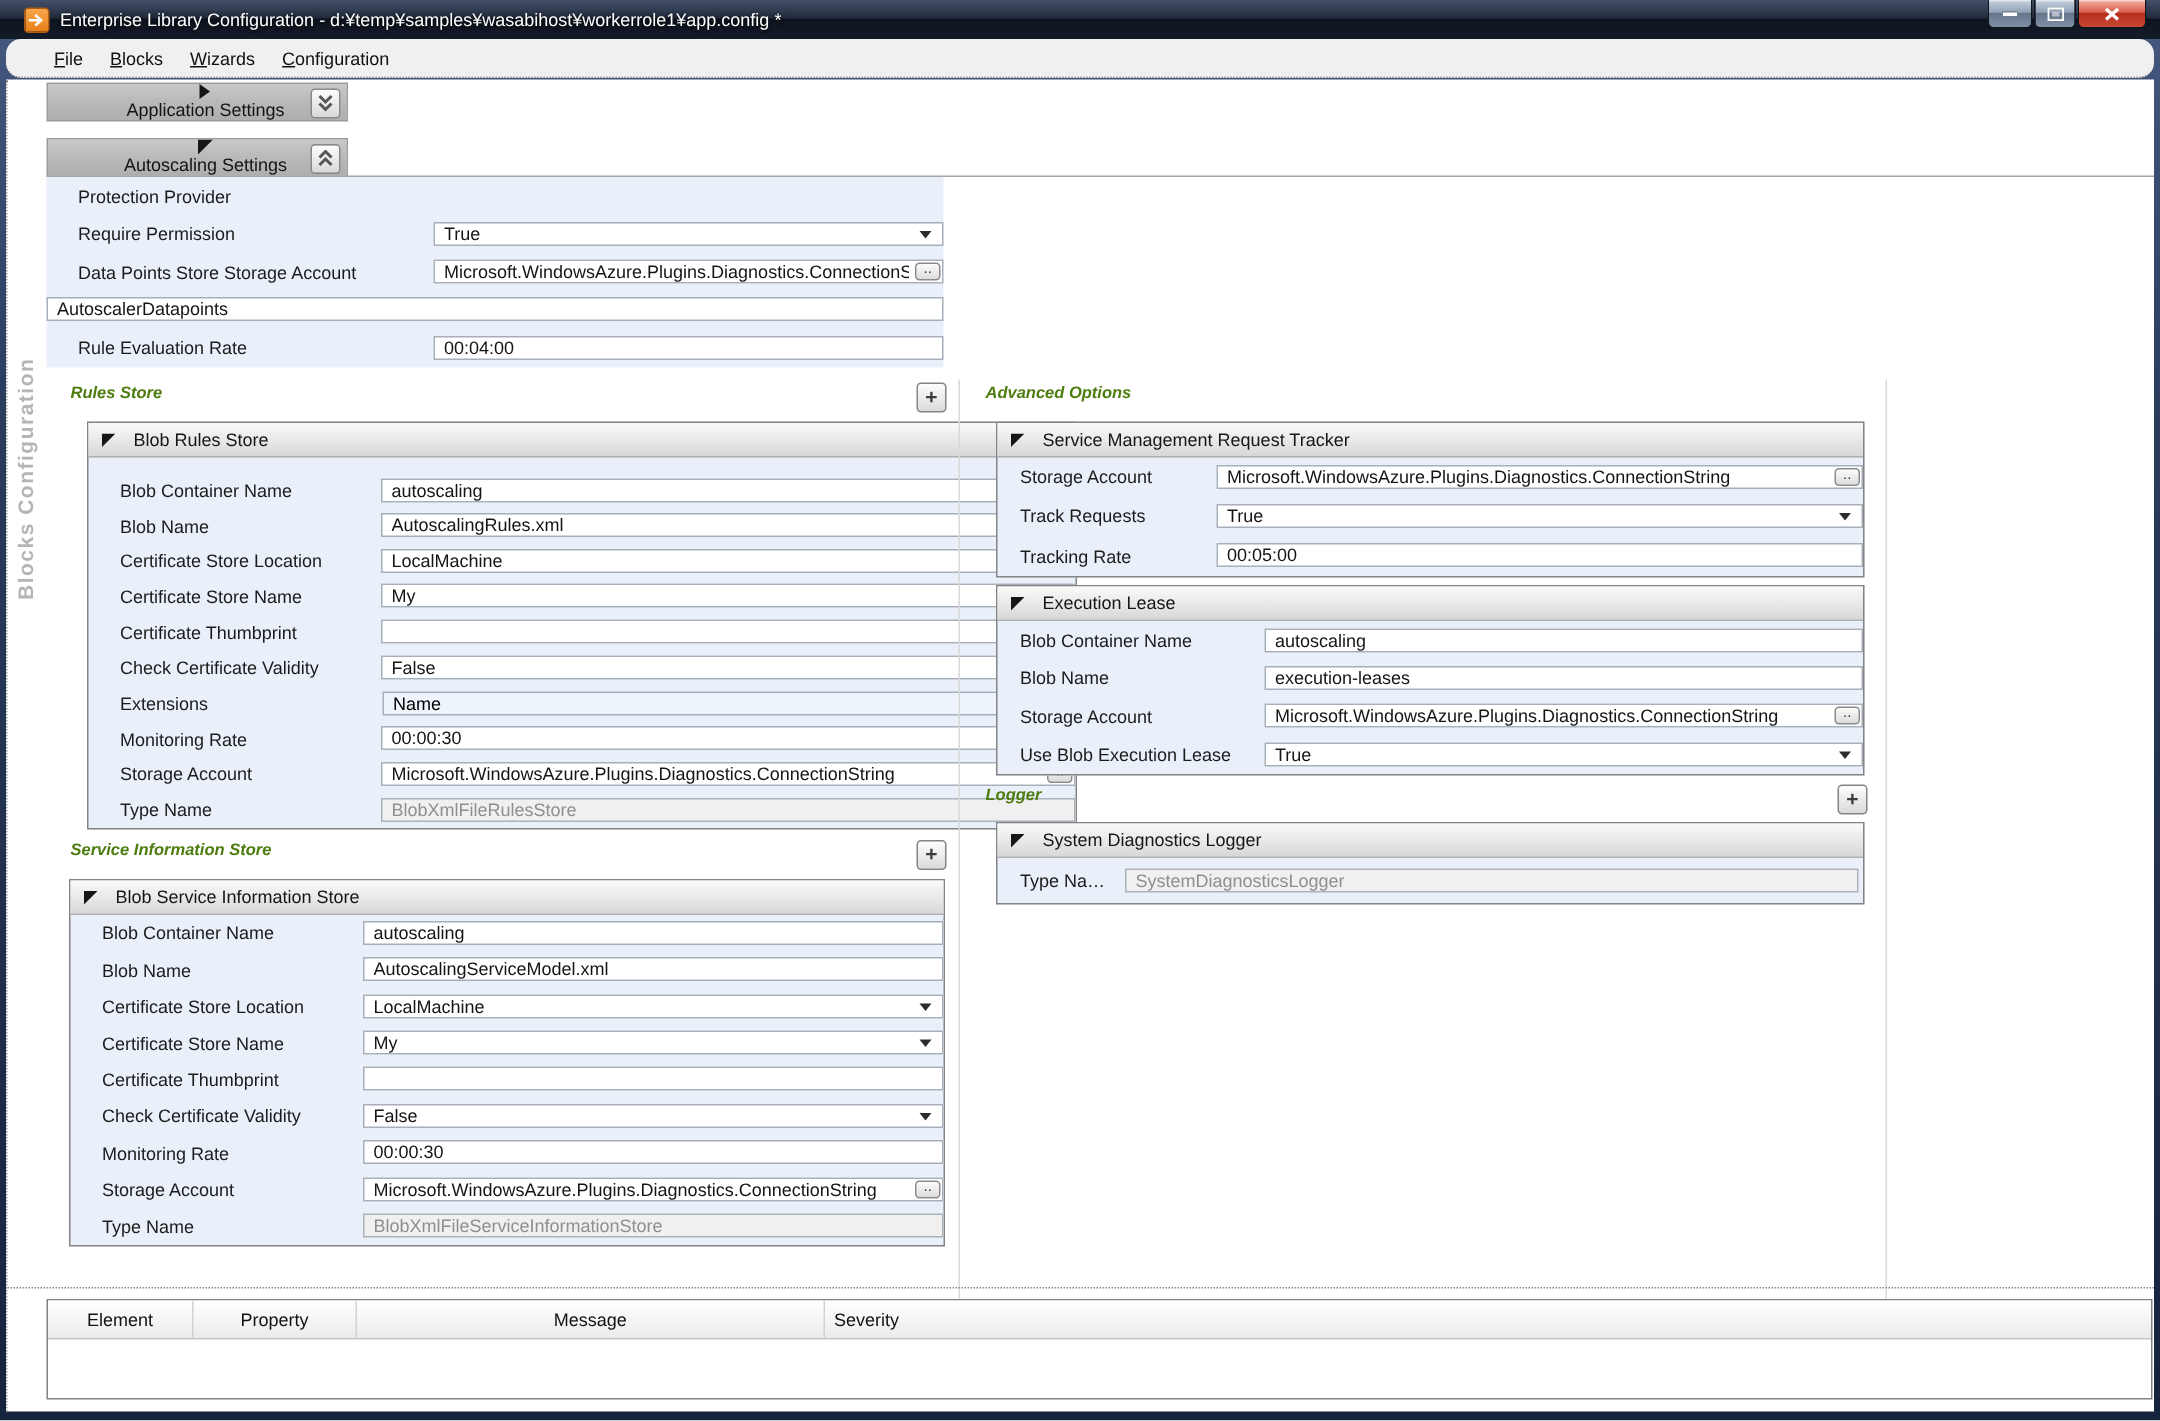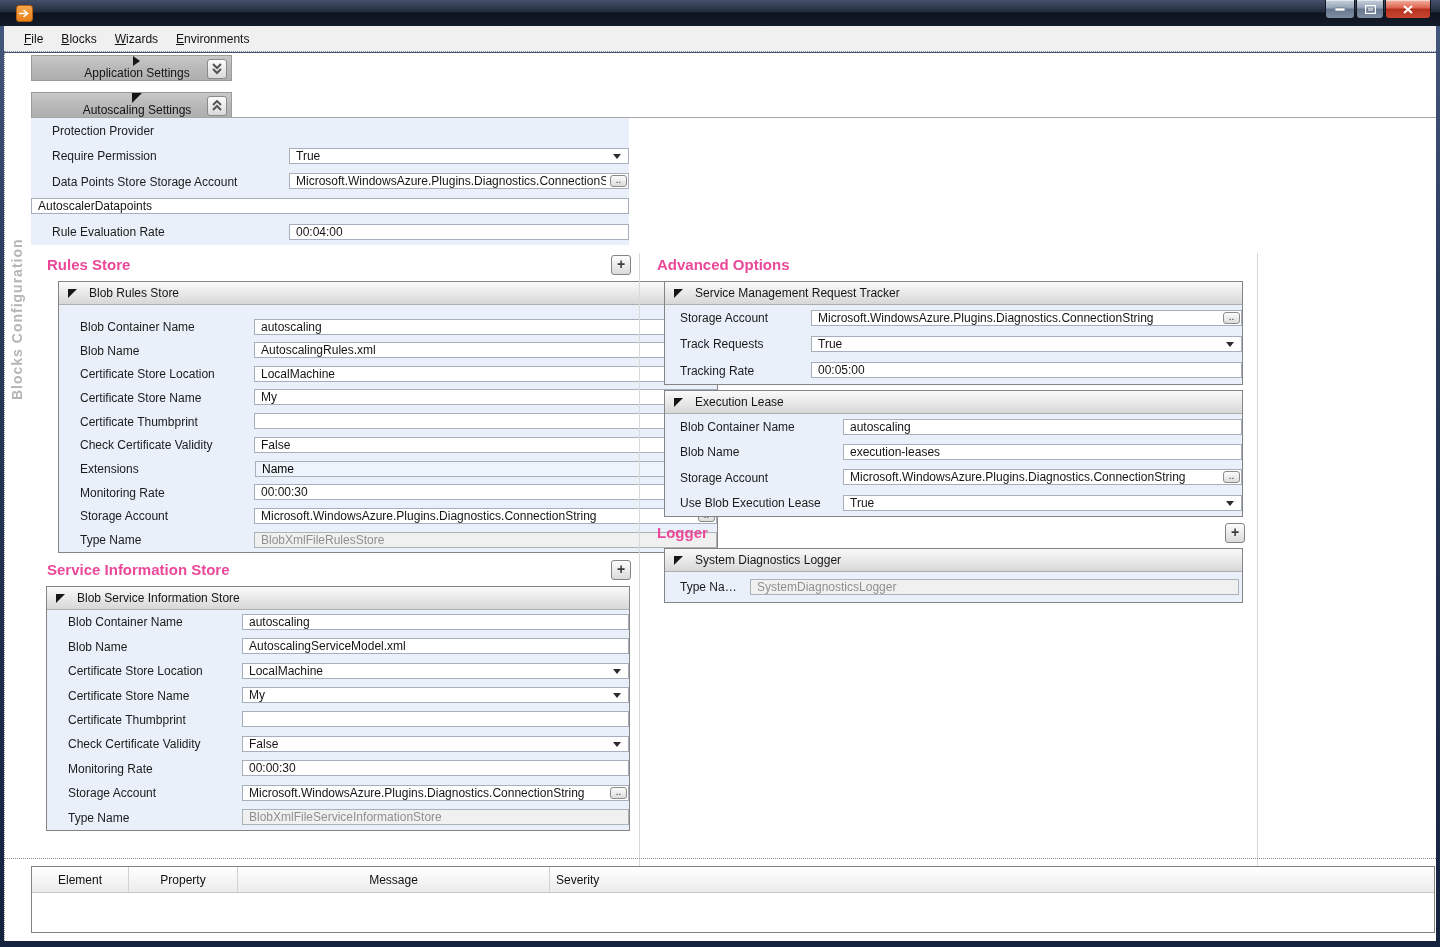--- a/index.html
+++ b/index.html
@@ -19,22 +19,22 @@
   .winbtns { position:absolute; right:9px; top:0; display:flex; gap:1px; }
   .wbtn { height:19px; border:1px solid #11151d; border-top:none; border-radius:0 0 4px 4px;
     display:flex; align-items:center; justify-content:center;
     background:linear-gradient(180deg,#c6d0dd 0%,#94a2b6 45%,#66758c 50%,#7f8fa5 100%);
     box-shadow:inset 0 1px 0 rgba(255,255,255,.5); }
   .wbtn.min { width:30px; } .wbtn.max { width:28px; }
   .wbtn.close { width:46px;
     background:linear-gradient(180deg,#f2b2a2 0%,#da604b 45%,#b5311e 50%,#c64631 100%); }
 
   .menubar { position:absolute; top:26px; left:4px; right:4px; height:26px;
-    background:#f0f0f0; display:flex; align-items:center; padding-left:11px;
-    border-bottom:1px dotted #8a8a8a; }
+    background:#f0f0f0; display:flex; align-items:center; padding-left:23px;
+    border-bottom:1px dotted #8a8a8a;border-radius:10px; }
   .menu-item { font-size:12px; color:#111; padding:4px 9px; cursor:default; display:inline-block; }
   .menu-item::first-letter { text-decoration:underline; }
 
   .client { position:absolute; top:53px; left:4px; right:4px; bottom:6px;
     background:#ffffff; border-left:1px dotted #9a9a9a; }
 
   
   .vtab { position:absolute; left:1px; top:2px; width:22px; height:345px;
     writing-mode:vertical-rl; transform:rotate(180deg);
     font-size:14px; font-weight:bold; color:#b5b5b5; letter-spacing:1px;
@@ -80,21 +80,21 @@
   
   .grp { position:absolute; border:1px solid #848484; background:#e9f0fa;
     display:flex; flex-direction:column; }
   .grp-hdr { flex:none; height:23px; background:linear-gradient(180deg,#fafafa 0%,#e9e9e9 50%,#d7d7d7 100%);
     border-bottom:1px solid #aeaeae; display:flex; align-items:center; }
   .grp-hdr .tri-exp { margin-left:9px; }
   .grp-hdr .grp-title { font-size:12px; color:#161616; margin-left:12px; }
   .grp-body { flex:1; display:flex; flex-direction:column; min-height:0; }
   .grp .plabel { width:195px; padding-left:21px; }
 
-  .cat-title { position:absolute; font-size:15px; font-weight:bold; color:#ec4899; }
+  .cat-title { position:absolute; font-size:11px; font-weight:bold; font-style:italic; color:#4d7c0f; }
   .add-btn { position:absolute; width:20px; height:20px; border:1px solid #848484; border-radius:3px;
     background:linear-gradient(180deg,#fdfdfd,#dadada);
     font-size:14px; font-weight:bold; color:#3c3c3c; line-height:17px; text-align:center; }
 
   .ext-box { flex:1; margin:1px 0 1px 1px; position:relative; background:#eef4fb;
     border:1px solid #a7b0ba; display:flex; align-items:center; padding:0 6px; font-size:12px; }
   .ext-box .add-btn { position:absolute; right:1px; top:50%; transform:translateY(-50%); width:18px; height:18px; line-height:15px; }
 
   .vdiv { position:absolute; top:200px; height:645px; width:1px; background:#d9d9d9; }
 
@@ -121,20 +121,21 @@
 <body>
 
 <div class="window">
 
   <div class="titlebar">
     <div class="app-icon">
       <svg width="11" height="9" viewBox="0 0 11 9">
         <path d="M0 4.5 H7 M4.5 1 L8.5 4.5 L4.5 8" stroke="#ffffff" stroke-width="1.6" fill="none"></path>
       </svg>
     </div>
+    <span class="title-text">Enterprise Library Configuration - d:¥temp¥samples¥wasabihost¥workerrole1¥app.config *</span>
     <div class="winbtns">
       <div class="wbtn min">
         <svg width="10" height="4" viewBox="0 0 10 4">
             <rect x="0" y="1" width="10" height="3" fill="#fff" stroke="#45505e" stroke-width="0.5"></rect>
           </svg>
       </div>
       <div class="wbtn max">
         <svg width="11" height="9" viewBox="0 0 11 9">
             <rect x="0.5" y="0.5" width="10" height="8" fill="none" stroke="#fff" stroke-width="1.4"></rect>
             <rect x="3" y="3" width="5" height="3" fill="#fff" opacity="0.5"></rect>
@@ -145,21 +146,21 @@
             <path d="M1 1 L9 8 M9 1 L1 8" stroke="#fff" stroke-width="2.2"></path>
           </svg>
       </div>
     </div>
   </div>
 
   <div class="menubar">
     <span class="menu-item">File</span>
     <span class="menu-item">Blocks</span>
     <span class="menu-item">Wizards</span>
-    <span class="menu-item">Environments</span>
+    <span class="menu-item">Configuration</span>
   </div>
 
   <div class="client">
 
     <div class="vtab">Blocks Configuration</div>
 
     <div class="sec-hdr" style="top:2px;">
       <span class="tri tri-right"></span>
       <span class="sec-title">Application Settings</span>
       <span class="chev-btn">

